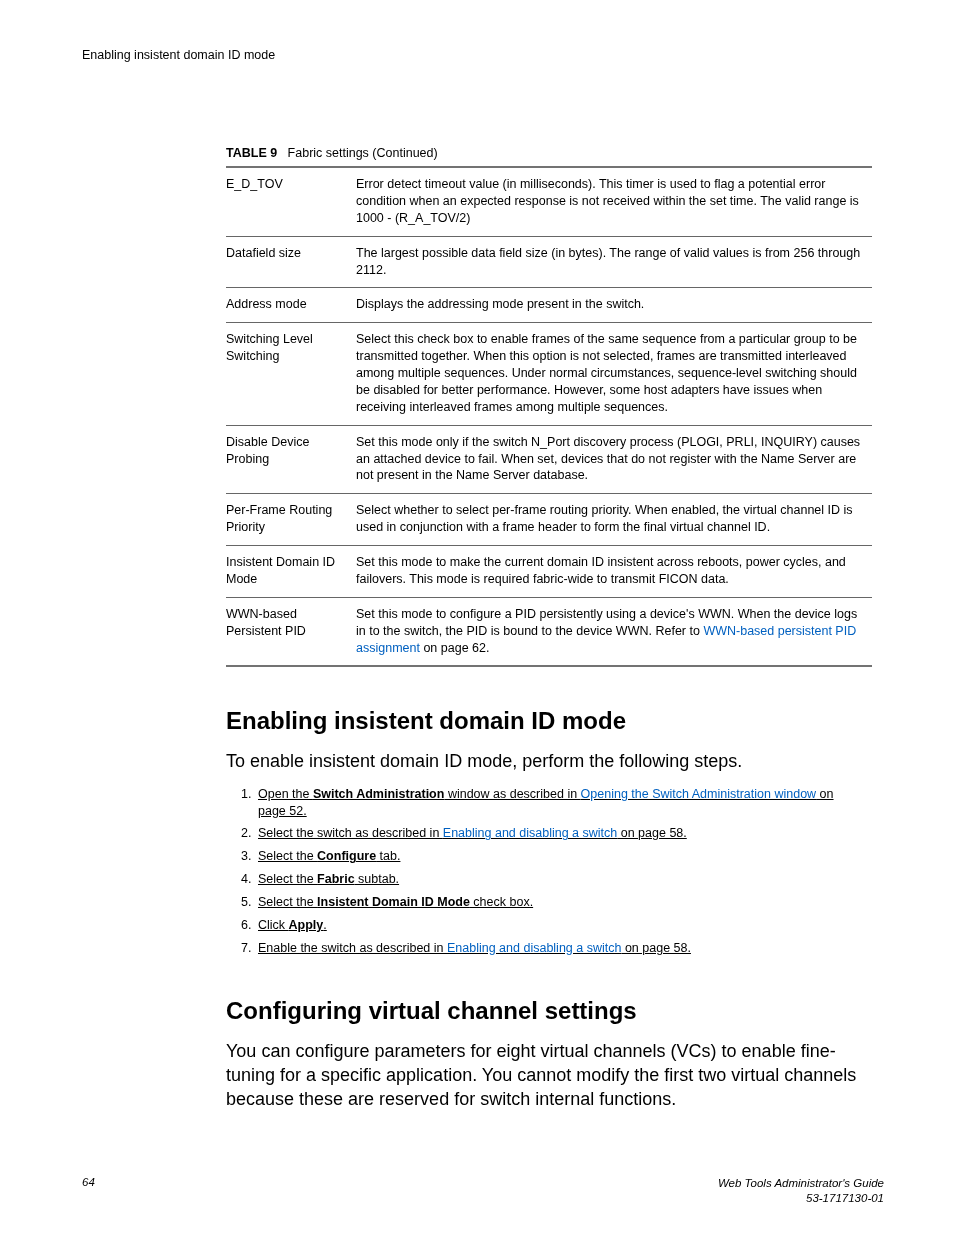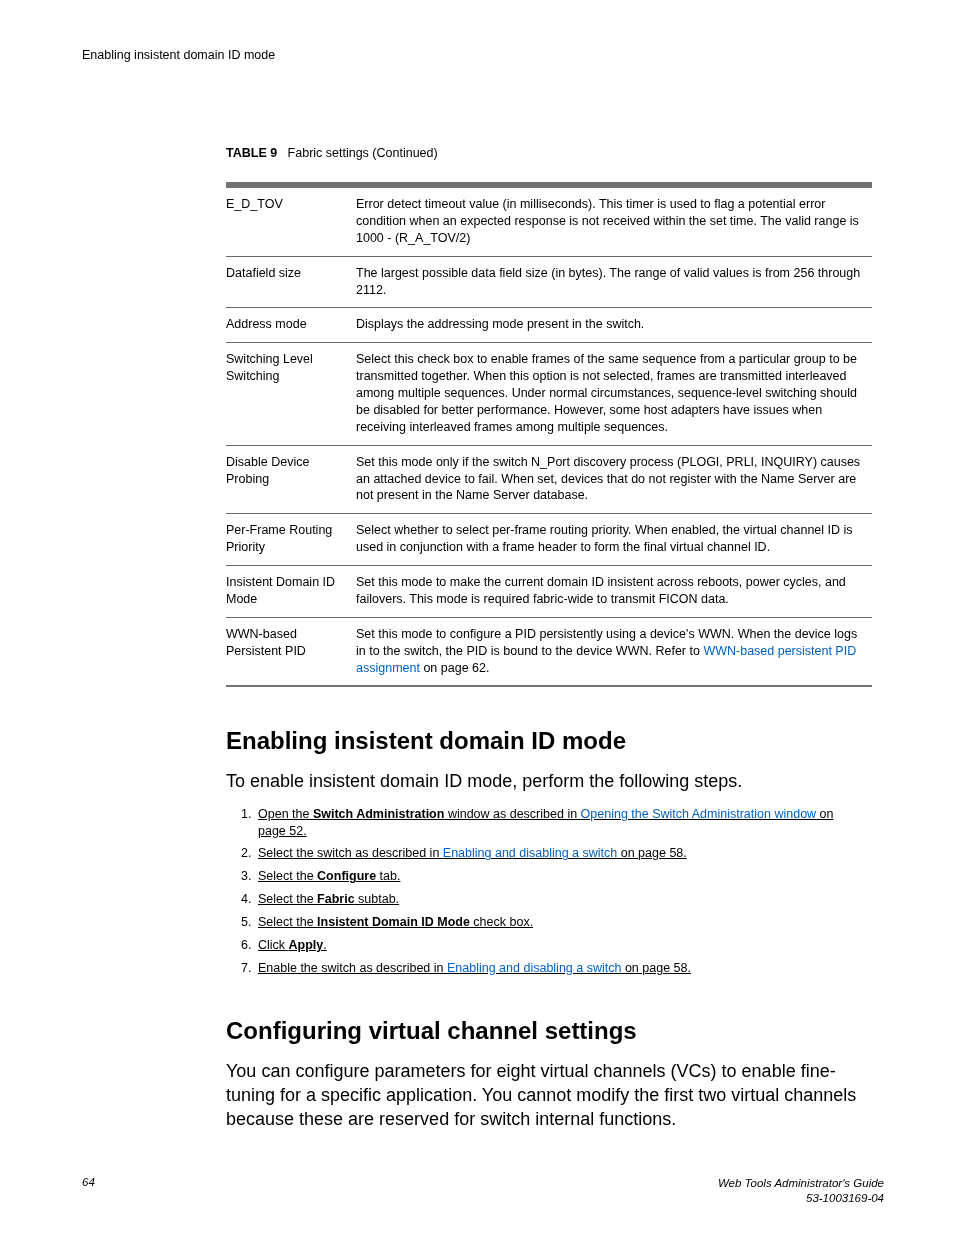--- a/index.html
+++ b/index.html
@@ -21,39 +21,39 @@
   .running-header {
     font-size: 12.5px;
     color: #000;
     margin-bottom: 84px;
   }
   .content {
     margin-left: 144px;
   }
   .table-caption {
     font-size: 12.5px;
-    margin-bottom: 22px;
+    margin-bottom: 6px;
   }
   .table-caption .label {
     font-weight: bold;
   }
   table.settings {
     border-collapse: collapse;
     width: 100%;
     font-size: 12.5px;
     line-height: 1.35;
   }
   table.settings td {
     border-top: 1px solid #666;
     padding: 8px 6px 9px 0;
     vertical-align: top;
     text-align: left;
   }
   table.settings tr:first-child td {
-    border-top: 6px solid #737373;
+    border-top: 2px solid #737373;
     margin-left: 17px;
   }
   table.settings tr:last-child td {
     border-bottom: 2px solid #737373;
   }
   table.settings col.c1 { width: 130px; }
   a.xref {
     color: #0060c0;
     text-decoration: none;
   }
@@ -184,16 +184,16 @@
 
     <h2 class="section">Configuring virtual channel settings</h2>
     <p class="body">You can configure parameters for eight virtual channels (VCs) to enable fine-tuning for a specific application. You cannot modify the first two virtual channels because these are reserved for switch internal functions.</p>
 
   </div>
 
   <div class="footer">
     <div class="pagenum">64</div>
     <div class="doc">
       <div>Web Tools Administrator's Guide</div>
-      <div>53-1003169-04</div>
+      <div>53-1717130-01</div>
     </div>
   </div>
 </div>
 
 </body></html>

